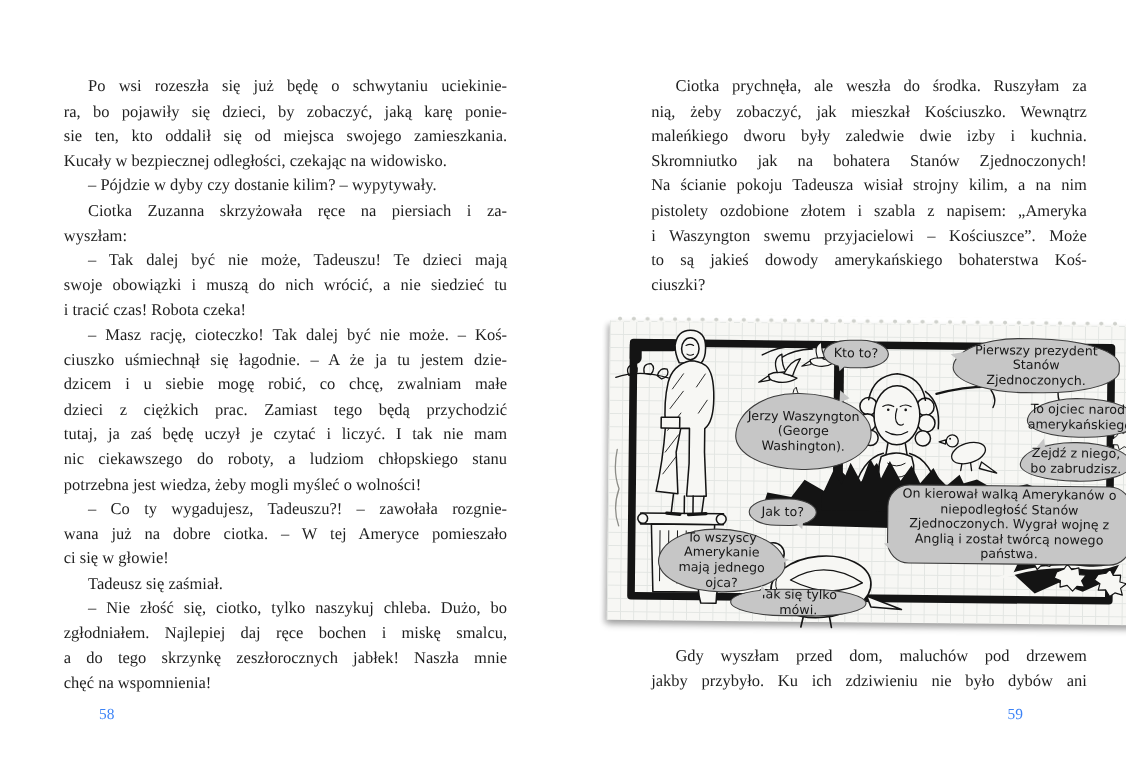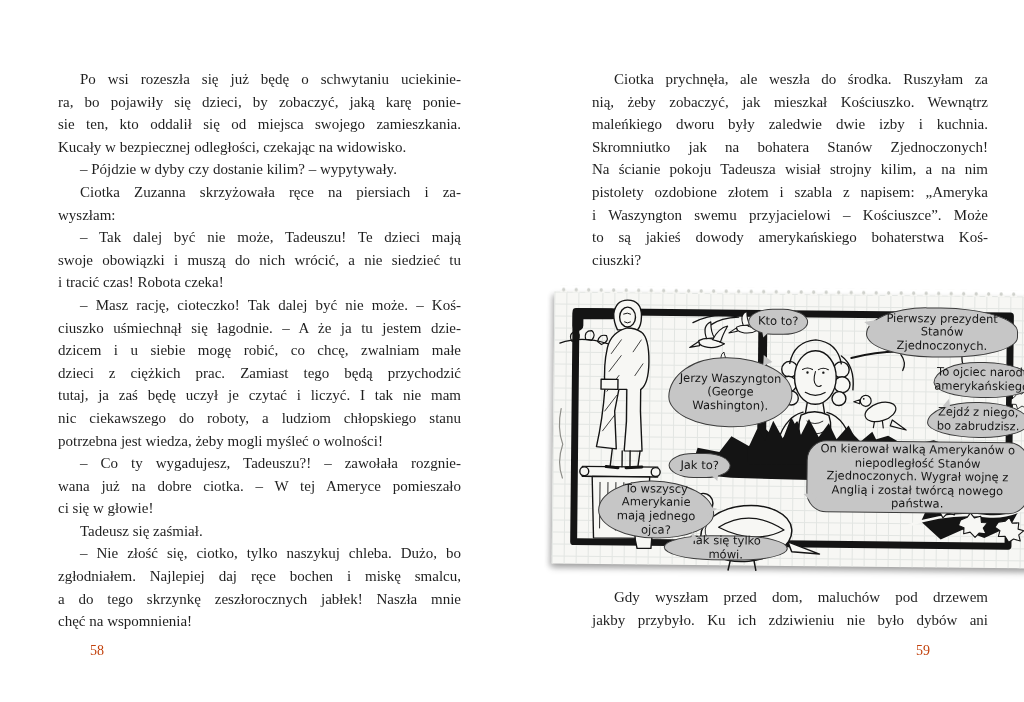--- a/index.html
+++ b/index.html
@@ -9,21 +9,21 @@
   }
   .spread{position:absolute;inset:0;}
   
   .textblock{position:absolute;font-size:15px;line-height:22.6px;}
   .tb-left{left:58px;top:68px;width:403px;}
   .tb-right-top{left:592px;top:68px;width:396px;}
   .tb-right-bottom{left:592px;top:586px;width:396px;}
   .tline{text-align:justify;text-align-last:justify;}
   .tline.last{text-align-last:left;}
   .tline.ind{text-indent:22px;}
-  .pagenum{position:absolute;font-size:14px;color:#c2410c;}
+  .pagenum{position:absolute;font-size:14px;color:#3b82f6;}
   .pn-left{left:90px;top:643px;}
   .pn-right{left:916px;top:643px;}
 
   
   .illustration{position:absolute;left:526px;top:288px;width:488px;height:286px;margin-left:25px;}
   .paper{
     position:absolute;left:2px;top:6px;width:484px;height:272px;
     background-color:#f7f7f4;
     background-image:
       linear-gradient(#e2e5e2 1px, rgba(0,0,0,0) 1px),
@@ -52,21 +52,21 @@
   .b1::after{content:"";position:absolute;left:10px;bottom:-9px;border:5px solid rgba(0,0,0,0);border-top:10px solid #c6c6c6;transform:rotate(18deg);}
   .b2{left:115px;top:64px;width:124px;height:70px;border-radius:46% 54% 50% 50% / 58% 52% 48% 44%;}
   .b2::after{content:"";position:absolute;top:-9px;right:22px;border:5px solid rgba(0,0,0,0);border-bottom:10px solid #c6c6c6;transform:rotate(-24deg);}
   .b3{left:312px;top:12px;width:152px;height:50px;border-radius:44% 56% 52% 48% / 60% 52% 46% 50%;}
   .b3::after{content:"";position:absolute;left:-8px;top:10px;border:5px solid rgba(0,0,0,0);border-right:11px solid #c6c6c6;transform:rotate(14deg);}
   .b4{left:380px;top:66px;width:100px;height:36px;border-radius:48% 52% 50% 50% / 62% 58% 42% 44%;}
   .b5{left:374px;top:106px;width:102px;height:36px;border-radius:50% 50% 48% 52% / 60% 56% 44% 42%;}
   .b5::after{content:"";position:absolute;top:-8px;left:16px;border:4px solid rgba(0,0,0,0);border-bottom:9px solid #c6c6c6;transform:rotate(16deg);}
   .b6{left:254px;top:146px;width:222px;height:72px;border-radius:20px;}
   .b6::after{content:"";position:absolute;left:-10px;bottom:10px;border:6px solid rgba(0,0,0,0);border-right:13px solid #c6c6c6;transform:rotate(18deg);}
-  .b7{left:116px;top:160px;width:62px;height:25px;border-radius:50% / 62%;text-align:center;}
+  .b7{left:128px;top:160px;width:62px;height:25px;border-radius:50% / 62%;text-align:center;}
   .b7::after{content:"";position:absolute;right:8px;bottom:-9px;border:5px solid rgba(0,0,0,0);border-top:10px solid #c6c6c6;transform:rotate(-20deg);}
   .b8{left:46px;top:188px;width:116px;height:58px;border-radius:46% 54% 50% 50% / 52% 56% 44% 48%;}
   .b8::after{content:"";position:absolute;right:-9px;top:22px;border:5px solid rgba(0,0,0,0);border-left:11px solid #c6c6c6;transform:rotate(-10deg);}
   .b9{left:112px;top:242px;width:124px;height:25px;border-radius:50% / 64%;}
   .b9::after{content:"";position:absolute;left:24px;top:-8px;border:4px solid rgba(0,0,0,0);border-bottom:9px solid #c6c6c6;transform:rotate(-14deg);}
 </style>
 </head>
 <body>
 
 <div class="spread">

